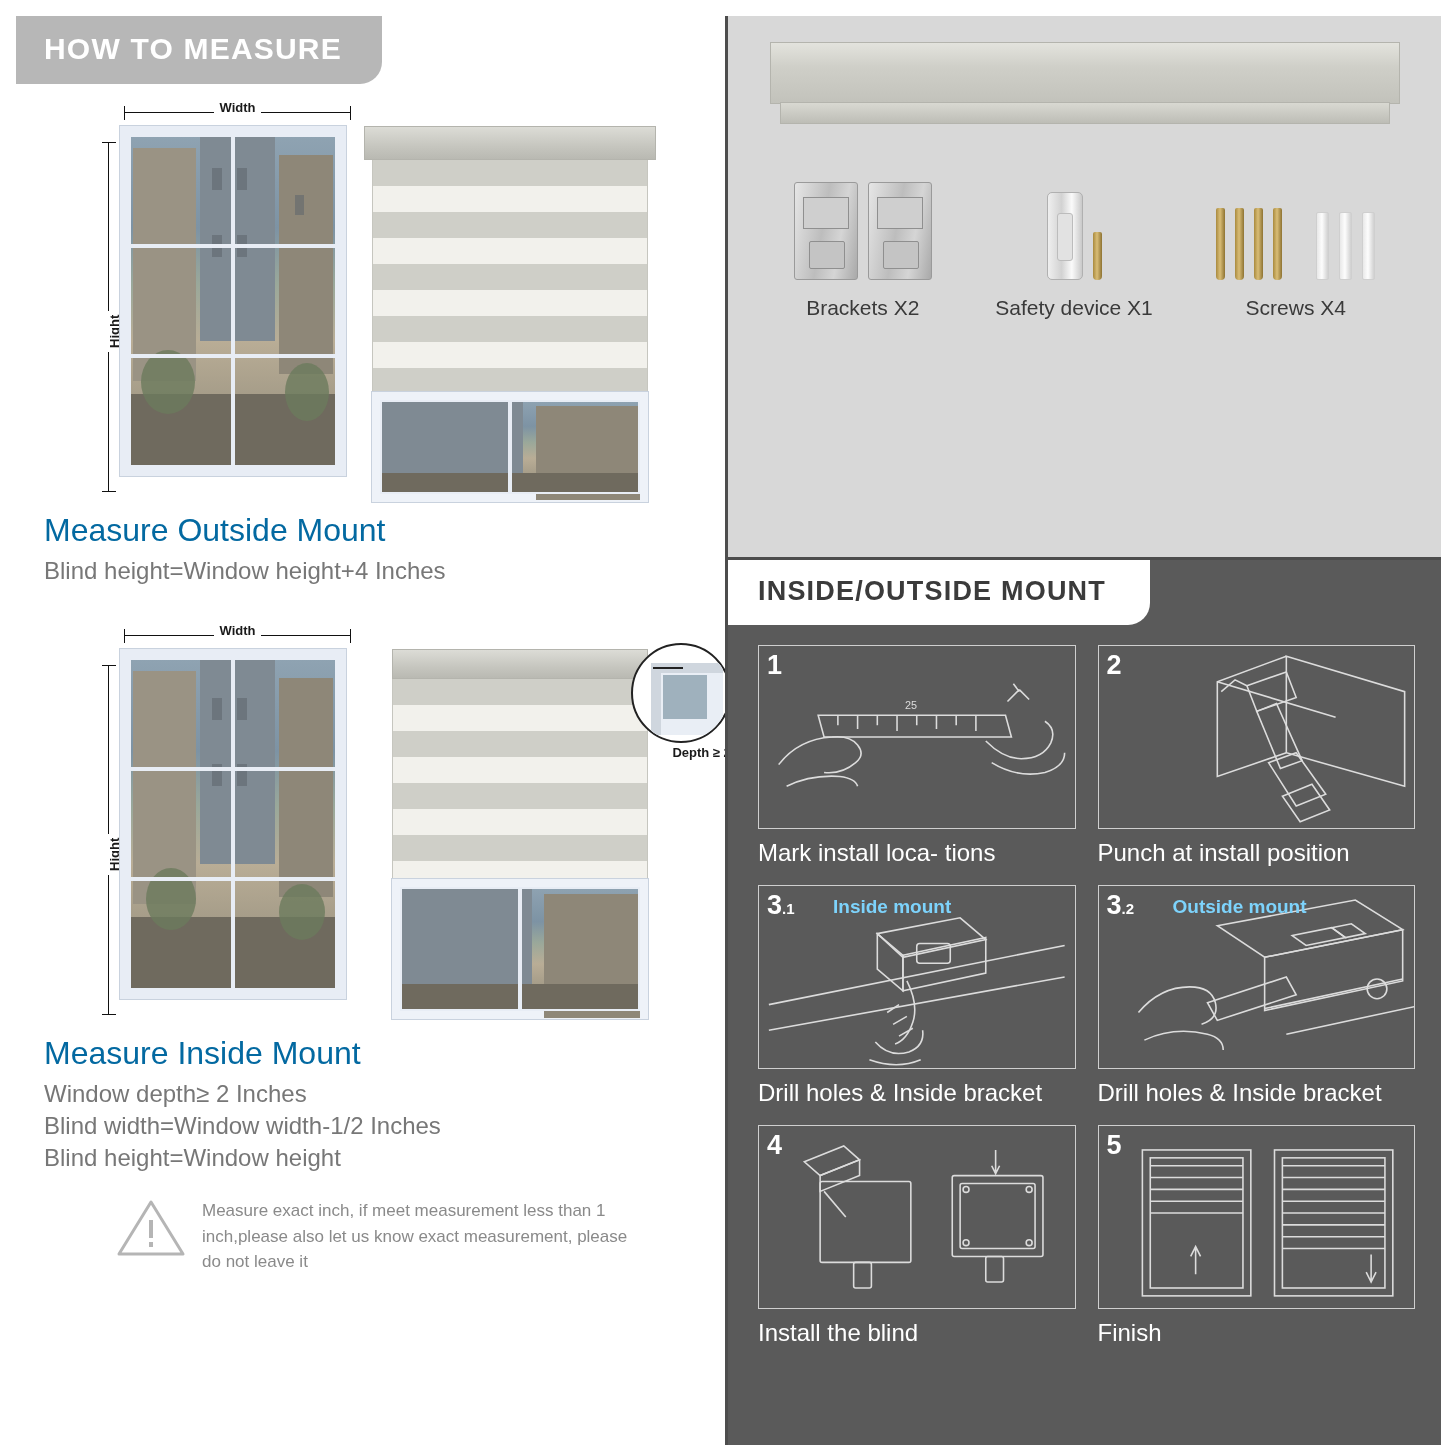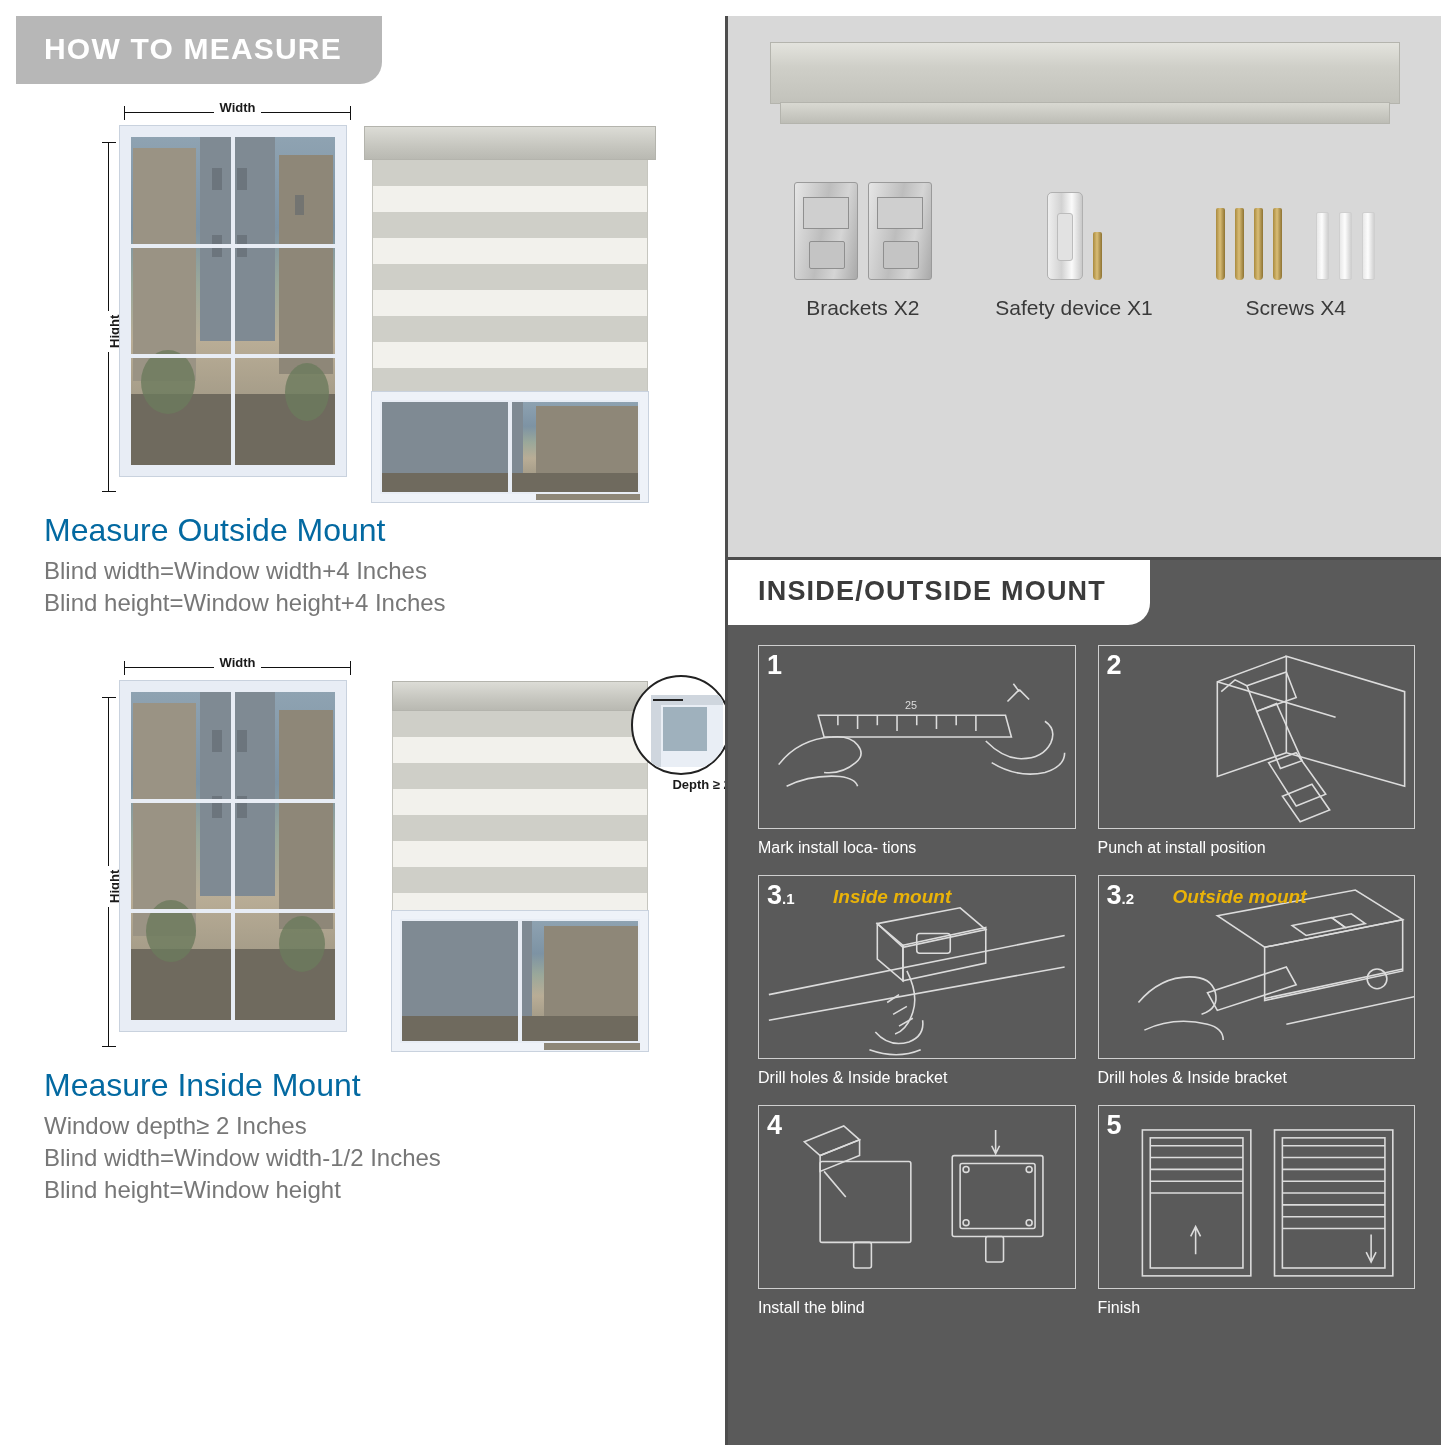--- a/index.html
+++ b/index.html
@@ -137,23 +137,23 @@
   }
   .step{}
   .step .box{
     position:relative;height:184px;border:1px solid #cfcfcf;box-sizing:border-box;background:#5a5a5a;overflow:hidden;
   }
   .step .num{
     position:absolute;left:8px;top:4px;font-size:27px;color:#ffffff;font-weight:bold;z-index:3;
   }
   .step .num .sub{font-size:15px;}
   .step .inlbl{
-    position:absolute;left:74px;top:10px;font-size:19px;color:#eab308;font-weight:bold;z-index:3;font-style:italic;
-  }
-  .step .cap{font-size:16px;color:#ffffff;margin-top:10px;}
+    position:absolute;left:74px;top:10px;font-size:19px;color:#7dd3fc;font-weight:bold;z-index:3;
+  }
+  .step .cap{font-size:24px;color:#ffffff;margin-top:10px;}
   .sk{position:absolute;inset:0;}
   .sk svg{width:100%;height:100%;display:block;}
 </style>
 </head>
 <body>
 
 <div class="page">
   <div class="grid">
 
     <div class="left">
@@ -216,21 +216,20 @@
               <div class="pane-grid" style="grid-template-columns:1fr 1fr;">
                   <div class="pane"></div>
                   <div class="pane"></div>
                 </div>
             </div>
           </div>
         </div>
       </div>
 
       <div class="title-h">Measure Outside Mount</div>
-      <div class="line-t">Blind width=Window width+4 Inches</div>
       <div class="line-t">Blind height=Window height+4 Inches</div>
 
       
       <div class="measure-block" style="margin-top:38px;">
         <div style="position:relative;height:26px;width:600px;">
           <div style="position:absolute;left:48px;right:325px;top:12px;height:1px;background:#111;"></div>
           <div style="position:absolute;left:48px;top:6px;width:1px;height:14px;background:#111;"></div>
           <div style="position:absolute;left:274px;top:6px;width:1px;height:14px;background:#111;"></div>
           <div style="position:absolute;left:0;right:325px;top:-2px;text-align:center;">
             <span class="lbl-small" style="background:#fff;padding:0 6px;position:relative;left:24px;">Width</span>
@@ -291,20 +290,30 @@
           </div>
           <div class="lbl-small" style="position:absolute;right:-12px;top:96px;">Depth ≥ 2"</div>
         </div>
       </div>
 
       <div class="title-h">Measure Inside Mount</div>
       <div class="line-t">Window depth≥ 2 Inches</div>
       <div class="line-t">Blind width=Window width-1/2 Inches</div>
       <div class="line-t">Blind height=Window height</div>
 
+      <div class="warn">
+        <div style="position:relative;width:70px;height:60px;">
+          <svg viewBox="0 0 70 60" style="width:70px;height:60px;">
+            <polygon points="35,4 67,56 3,56" fill="none" stroke="#b5b5b5" stroke-width="3" stroke-linejoin="round"></polygon>
+            <rect x="33" y="22" width="4" height="18" fill="#b5b5b5"></rect>
+            <rect x="33" y="44" width="4" height="5" fill="#b5b5b5"></rect>
+          </svg>
+        </div>
+        <div class="warn-txt">Measure exact inch, if meet measurement less than 1 inch,please also let us know exact measurement, please do not leave it</div>
+      </div>
     </div>
 
     <div class="tr">
 
 
       <div class="headrail">
         <div class="top"></div>
         <div class="bot"></div>
       </div>
 

